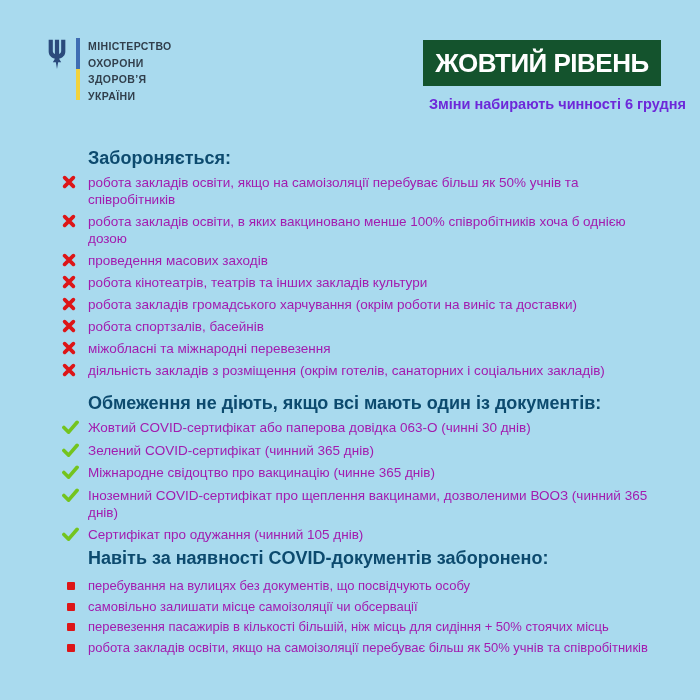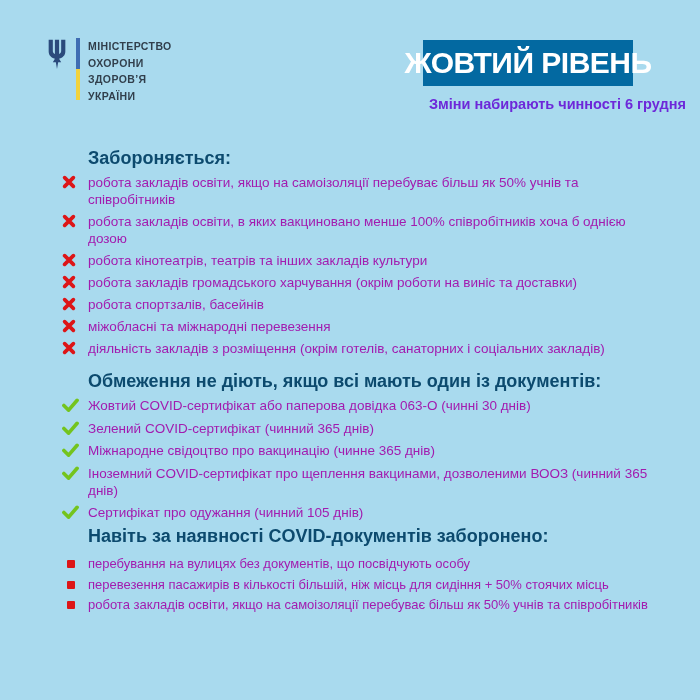--- a/index.html
+++ b/index.html
@@ -22,24 +22,24 @@
     width:4px;height:62px;margin-top:2px;
     background:linear-gradient(to bottom,#3f6db3 0%,#3f6db3 50%,#f2d23c 50%,#f2d23c 100%);
   }
   .ministry-name{
     font-size:10.5px;font-weight:bold;color:#313f4c;
     line-height:16.5px;letter-spacing:.4px;margin-top:2px;
   }
   .ministry-name div{white-space:nowrap;}
   
   .banner{
-    position:absolute;left:423px;top:40px;width:210px;height:46px;
-    background:#0369a1;color:#ffffff;
+    position:absolute;left:423px;top:40px;width:238px;height:46px;
+    background:#14532d;color:#ffffff;
     display:flex;align-items:center;justify-content:center;
-    font-size:30px;font-weight:600;letter-spacing:-0.5px;white-space:nowrap;
+    font-size:26px;font-weight:600;letter-spacing:-0.5px;white-space:nowrap;
   }
   .subtitle{
     position:absolute;left:429px;top:96px;
     font-size:14.5px;font-weight:bold;color:#6d28d9;white-space:nowrap;
   }
   
   main{position:absolute;left:62px;top:150px;width:612px;}
   h2{
     margin:0 0 0 26px;font-size:18px;line-height:16px;
     font-weight:bold;color:#0c4a6e;
@@ -99,20 +99,26 @@
         <li>
           <span class="bullet"><svg width="14" height="14" viewBox="0 0 16 16">
                 <path d="M3 3 13 13 M13 3 3 13" stroke="#dd1517" stroke-width="4.2" stroke-linecap="round" fill="none"></path>
               </svg></span>
           <span>робота закладів освіти, в яких вакциновано менше 100% співробітників хоча б однією дозою</span>
         </li>
         <li>
           <span class="bullet"><svg width="14" height="14" viewBox="0 0 16 16">
                 <path d="M3 3 13 13 M13 3 3 13" stroke="#dd1517" stroke-width="4.2" stroke-linecap="round" fill="none"></path>
               </svg></span>
+          <span>проведення масових заходів</span>
+        </li>
+        <li>
+          <span class="bullet"><svg width="14" height="14" viewBox="0 0 16 16">
+                <path d="M3 3 13 13 M13 3 3 13" stroke="#dd1517" stroke-width="4.2" stroke-linecap="round" fill="none"></path>
+              </svg></span>
           <span>робота кінотеатрів, театрів та інших закладів культури</span>
         </li>
         <li>
           <span class="bullet"><svg width="14" height="14" viewBox="0 0 16 16">
                 <path d="M3 3 13 13 M13 3 3 13" stroke="#dd1517" stroke-width="4.2" stroke-linecap="round" fill="none"></path>
               </svg></span>
           <span>робота закладів громадського харчування (окрім роботи на виніс та доставки)</span>
         </li>
         <li>
           <span class="bullet"><svg width="14" height="14" viewBox="0 0 16 16">
@@ -173,20 +179,24 @@
 
     <section>
       <h2 class="h-always">Навіть за наявності COVID-документів заборонено:</h2>
       <ul class="list-always">
         <li>
           <span class="bullet-sq"></span>
           <span>перебування на вулицях без документів, що посвідчують особу</span>
         </li>
         <li>
           <span class="bullet-sq"></span>
+          <span>самовільно залишати місце самоізоляції чи обсервації</span>
+        </li>
+        <li>
+          <span class="bullet-sq"></span>
           <span>перевезення пасажирів в кількості більшій, ніж місць для сидіння + 50% стоячих місць</span>
         </li>
         <li>
           <span class="bullet-sq"></span>
           <span>робота закладів освіти, якщо на самоізоляції перебуває більш як 50% учнів та співробітників</span>
         </li>
       </ul>
     </section>
 
   </main>

